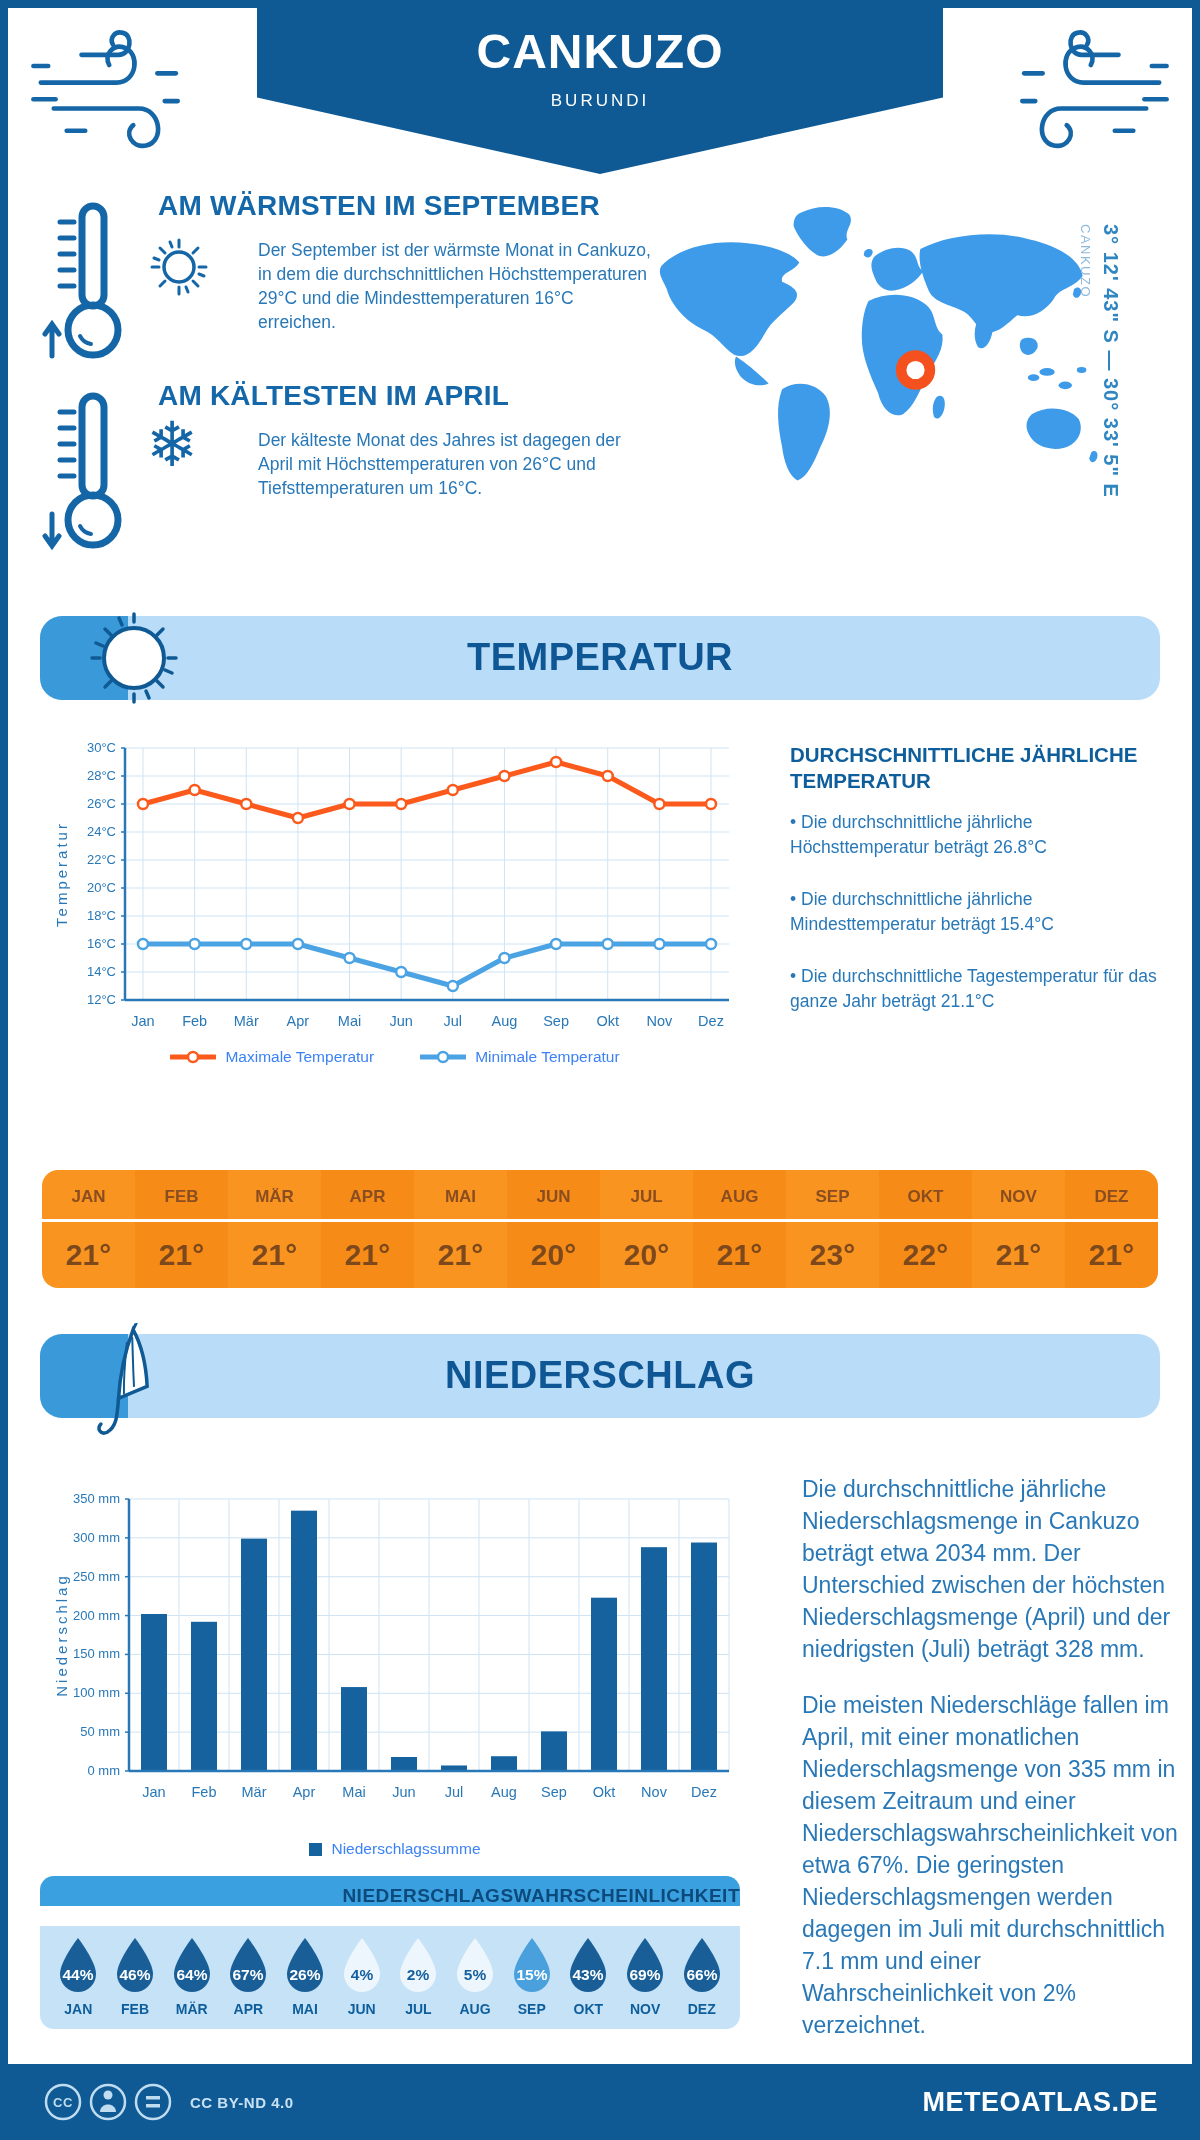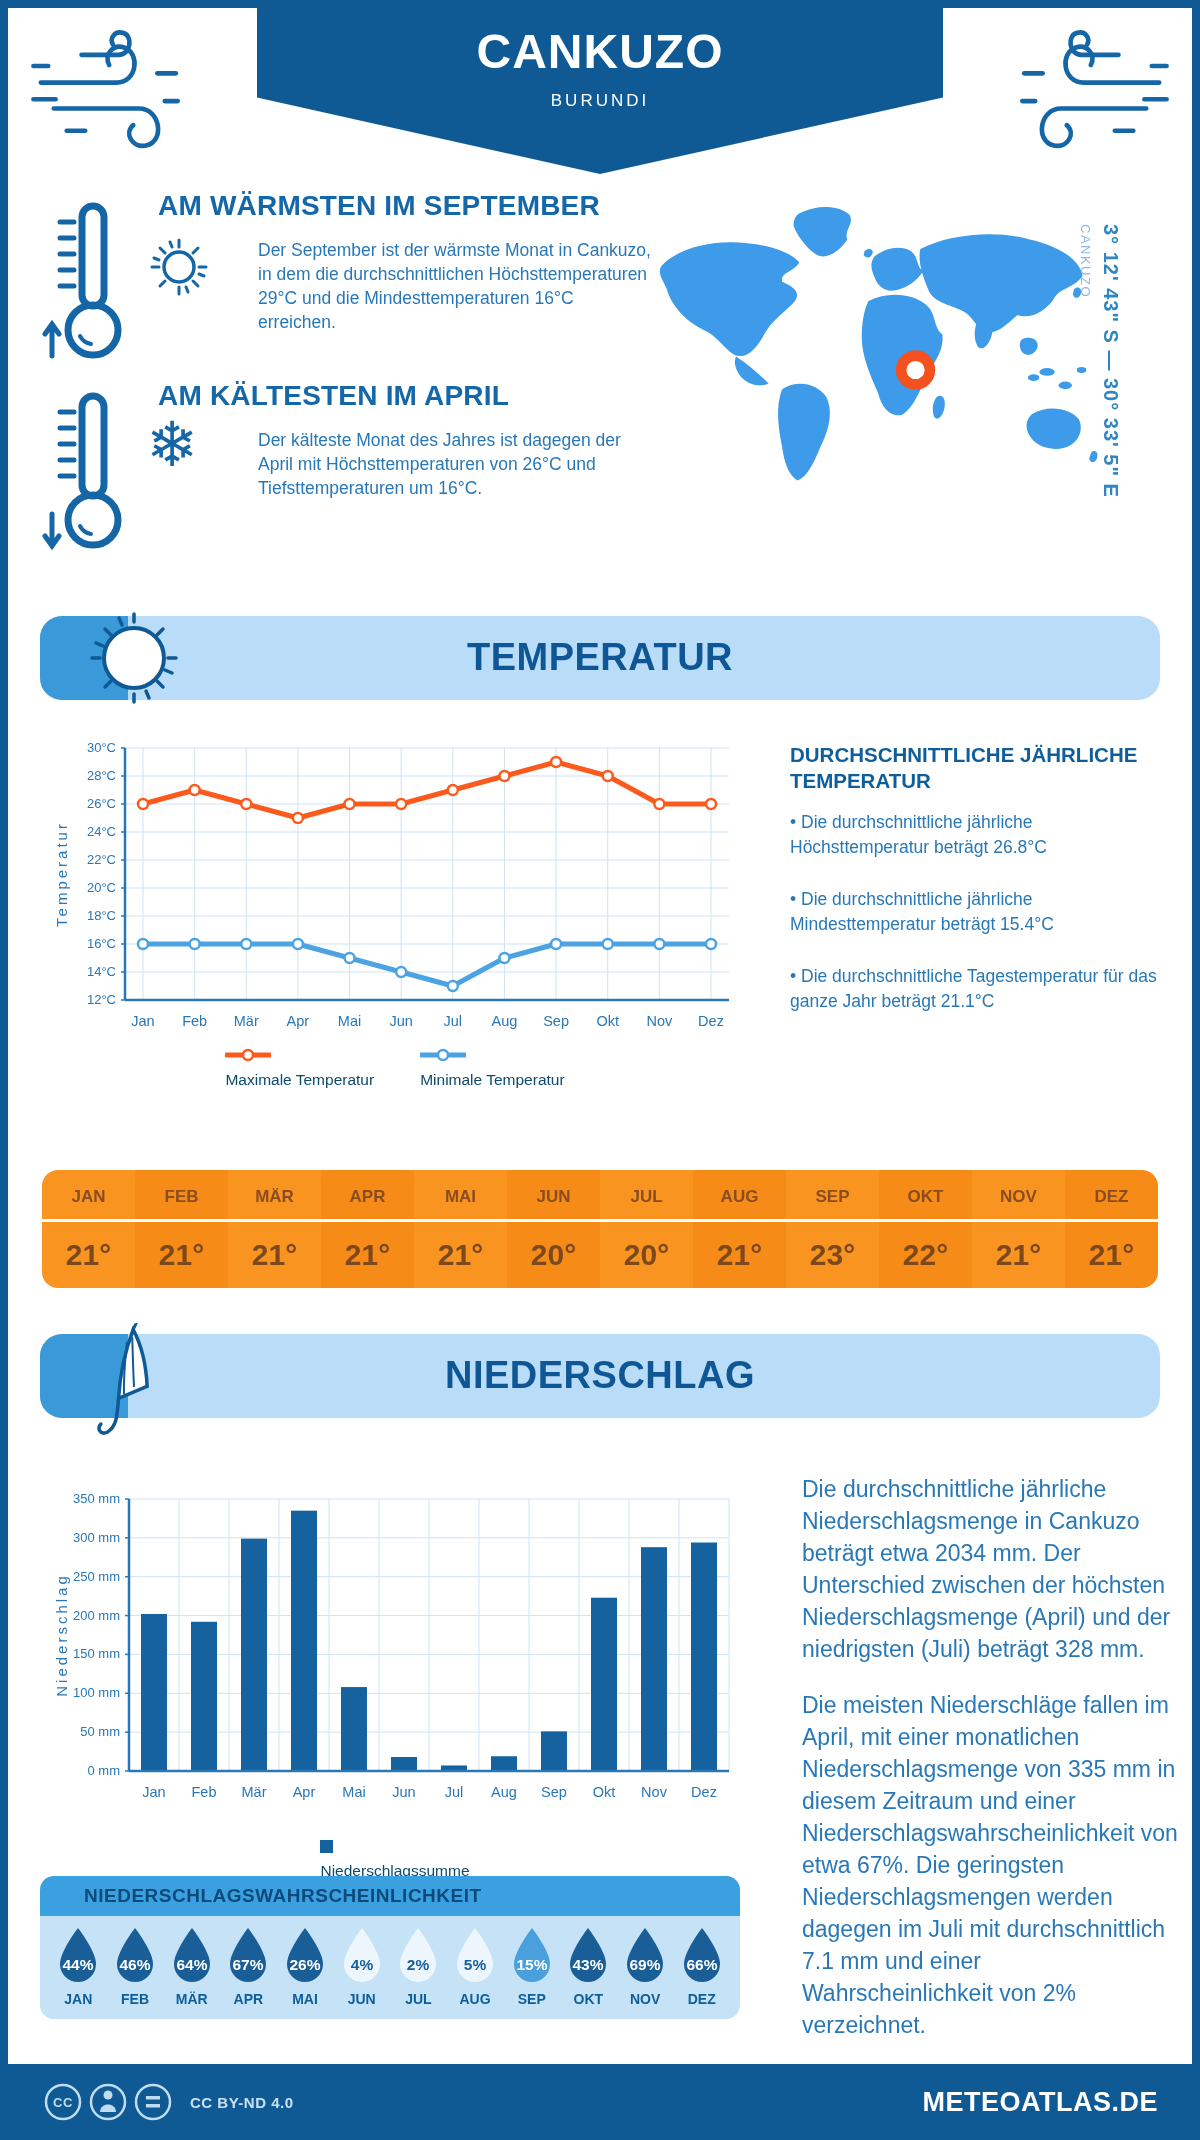--- a/index.html
+++ b/index.html
@@ -33,42 +33,42 @@
   .band .band-title{position:absolute;left:0;right:0;top:20px;text-align:center;font-size:38px;font-weight:bold;color:#0e5794;letter-spacing:0.5px;}
   .band .band-icon{position:absolute;left:44px;top:-10px;z-index:2;}
   #band-temp{top:616px;}
   #band-precip{top:1334px;}
   
   #temp-chart{position:absolute;left:45px;top:734px;}
   #precip-chart{position:absolute;left:45px;top:1485px;}
   .legend{position:absolute;width:700px;display:flex;justify-content:center;gap:46px;}
   #temp-legend{left:45px;top:1048px;}
   #precip-legend{left:45px;top:1840px;}
-  .legend-item{display:flex;align-items:flex-start;gap:9px;font-size:15.5px;color:#0c4a6e;flex-direction:column;}
+  .legend-item{display:flex;align-items:center;gap:9px;font-size:15.5px;color:#3b82f6;}
   .swatch-square{display:inline-block;width:13px;height:13px;background:#15629f;}
   
   .tsum{position:absolute;left:790px;top:742px;width:382px;color:#2878b8;}
   .tsum h3{font-size:20.5px;color:#0f5e9c;margin:0 0 17px 0;line-height:1.25;}
   .tsum p{font-size:17.5px;line-height:1.4;margin:0 0 28px 0;}
   
   .daily-title{position:absolute;left:0;right:0;top:1126px;text-align:center;font-size:24px;font-weight:bold;color:#0e5794;letter-spacing:0.3px;}
   #daily-table{position:absolute;left:42px;top:1170px;width:1116px;height:118px;border-radius:16px;overflow:hidden;display:flex;}
   .tcol{flex:1;background:#f8941f;text-align:center;}
   .tcol:nth-child(even){background:#f68c17;}
   .tcol .m{height:49px;line-height:53px;font-weight:bold;font-size:17px;color:#8a4d1f;border-bottom:3px solid #fff;}
   .tcol .v{height:63px;line-height:66px;font-weight:bold;font-size:30px;color:#7c481c;}
   
   .psum{position:absolute;left:790px;top:1474px;width:388px;color:#2878b8;}
   .psum p{font-size:23px;line-height:1.39;margin:0 0 24px 12px;}
   .psum h3{font-size:20px;color:#0f5e9c;margin:6px 0 12px 0;}
   .psum .bullet{font-size:17px;margin:0 0 9px 0;}
   
   .prob{position:absolute;left:40px;top:1876px;width:700px;border-radius:14px;overflow:hidden;}
-  .prob-head{height:40px;background:#3ba0e0;text-align:left;line-height:40px;font-size:19px;font-weight:bold;color:#0c4a7c;letter-spacing:0.5px;padding-left:44px;}
-  .prob-body{background:#c5e2f7;padding:10px 10px 12px 10px;display:flex;}
+  .prob-head{height:30px;background:#3ba0e0;text-align:right;line-height:40px;font-size:19px;font-weight:bold;color:#0c4a7c;letter-spacing:0.5px;padding-left:44px;}
+  .prob-body{background:#c5e2f7;padding:10px 10px 12px 10px;display:flex;margin-top:20px;}
   .dcol{flex:1;text-align:center;}
   .dcol .dm{font-size:14px;font-weight:bold;color:#0f5e9c;margin-top:3px;}
   
   .footer{position:absolute;left:0;bottom:0;width:1200px;height:76px;background:#0f5a94;
           display:flex;align-items:center;justify-content:space-between;padding:12px 42px;box-sizing:border-box;}
   .cc{display:flex;align-items:center;gap:16px;color:#c8e0f2;font-weight:bold;font-size:15px;letter-spacing:0.5px;}
   .site{color:#fff;font-weight:bold;font-size:27px;letter-spacing:0.5px;}
 </style>
 </head>
 <body>

